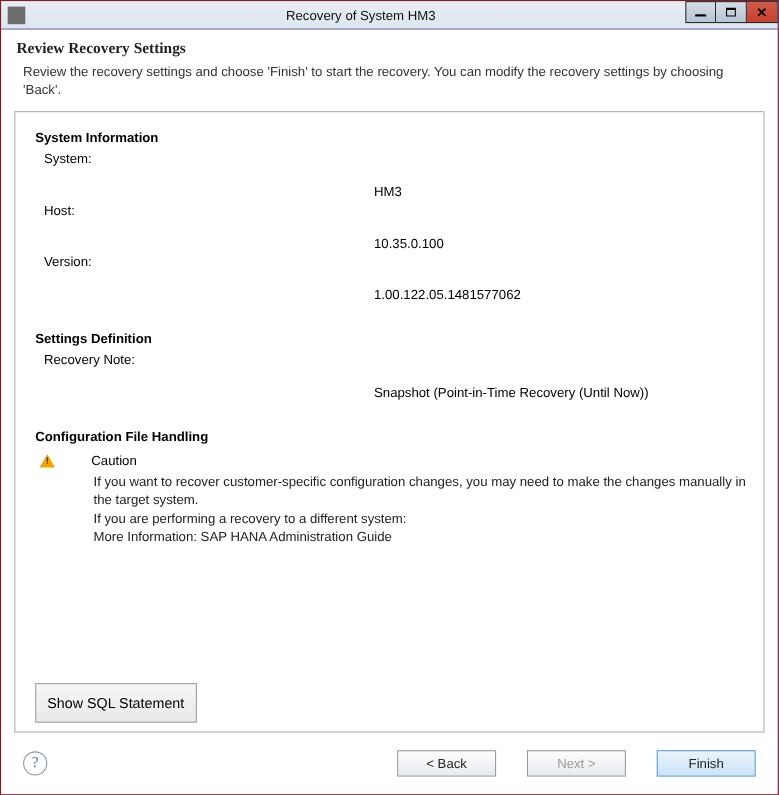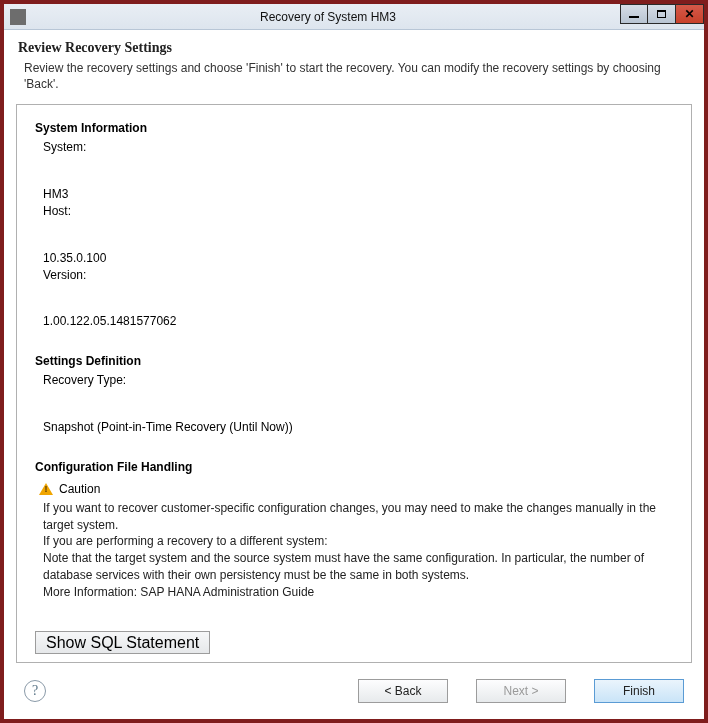--- a/index.html
+++ b/index.html
@@ -8,21 +8,21 @@
     font-family: "Segoe UI", Tahoma, sans-serif;
     font-size: 12px;
     background: #d9e4ec;
     width: 708px;
     height: 723px;
     overflow: hidden;
   }
   .window {
     width: 708px;
     height: 723px;
-    border: 4px solid #7f1d1d;
+    border: 1px solid #7f1d1d;
     background: #4c1d95;
     display: flex;
     flex-direction: column;
   }
   .titlebar {
     height: 26px;
     background: linear-gradient(#e9eef4, #dde5ee);
     border-bottom: 1px solid #b8c6d6;
     display: flex;
     align-items: center;
@@ -111,32 +111,32 @@
   }
   .section-title {
     font-weight: bold;
     font-size: 12px;
     margin: 6px 0 4px 0;
   }
   .kv-row {
     display: flex;
     padding-left: 8px;
     line-height: 1.4;
-    flex-direction: column;
   }
   .kv-key { width: 300px; }
   .kv-val { flex: 1; margin-top: 30px; }
 
   .spacer-sm { height: 18px; }
 
   .caution-row {
     display: flex;
     align-items: center;
     padding-left: 4px;
     margin: 4px 0 4px 0;
+    gap: 27px;
   }
   .warn-icon {
     width: 0; height: 0;
     border-left: 7px solid transparent;
     border-right: 7px solid transparent;
     border-bottom: 12px solid #f0a500;
     position: relative;
     margin-right: 6px;
   }
   .warn-icon::after {
@@ -148,33 +148,34 @@
     font-weight: bold;
     color: #5a3a00;
     width: 4px;
     text-align: center;
   }
   .caution-text { font-size: 12px; }
   .caution-body {
     padding-left: 8px;
     line-height: 1.4;
     color: #222;
+    margin-left: 45px;
   }
 
   .panel-spacer { flex: 1; }
 
   .sql-btn {
     align-self: flex-start;
     margin-top: 22px;
-    height: 23px;
+    height: 36px;
     padding: 0 10px;
     background: linear-gradient(#f6f7f8, #e6e8ea);
     border: 1px solid #9c9c9c;
     font-family: inherit;
-    font-size: 16px;
+    font-size: 13px;
     cursor: pointer;
   }
 
   .footer {
     height: 56px;
     display: flex;
     align-items: center;
     padding: 0 20px;
     border-top: 0;
   }
@@ -252,35 +253,34 @@
       </div>
       <div class="kv-row">
         <div class="kv-key">Version:</div>
         <div class="kv-val">1.00.122.05.1481577062</div>
       </div>
 
       <div class="spacer-sm"></div>
 
       <div class="section-title">Settings Definition</div>
       <div class="kv-row">
-        <div class="kv-key">Recovery Type:</div>
+        <div class="kv-key">Recovery Note:</div>
         <div class="kv-val">Snapshot (Point-in-Time Recovery (Until Now))</div>
       </div>
 
       <div class="spacer-sm"></div>
 
       <div class="section-title">Configuration File Handling</div>
       <div class="caution-row">
         <div class="warn-icon"></div>
         <div class="caution-text">Caution</div>
       </div>
       <div class="caution-body">
         <div>If you want to recover customer-specific configuration changes, you may need to make the changes manually in the target system.</div>
         <div>If you are performing a recovery to a different system:</div>
-        <div>Note that the target system and the source system must have the same configuration. In particular, the number of database services with their own persistency must be the same in both systems.</div>
         <div>More Information: SAP HANA Administration Guide</div>
       </div>
 
       <div class="panel-spacer"></div>
 
       <button class="sql-btn">Show SQL Statement</button>
     </div>
 
     <div class="footer">
       <div class="help-icon">

